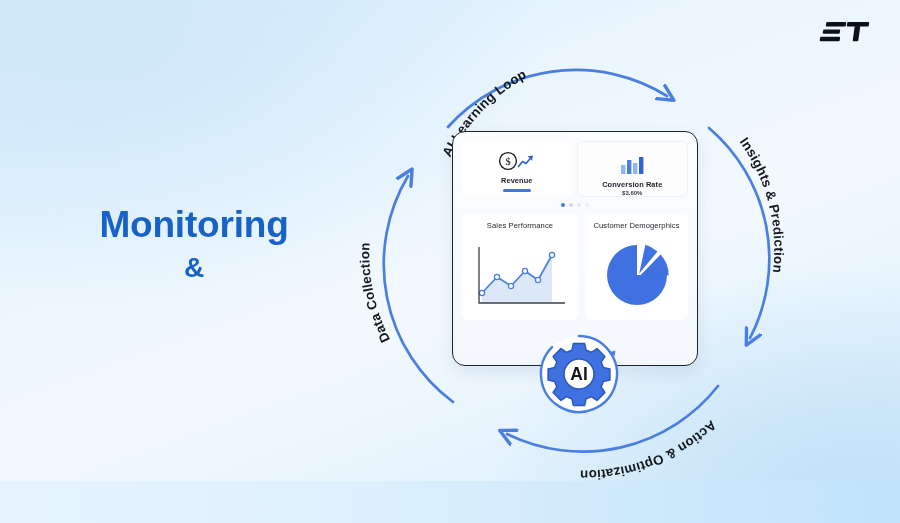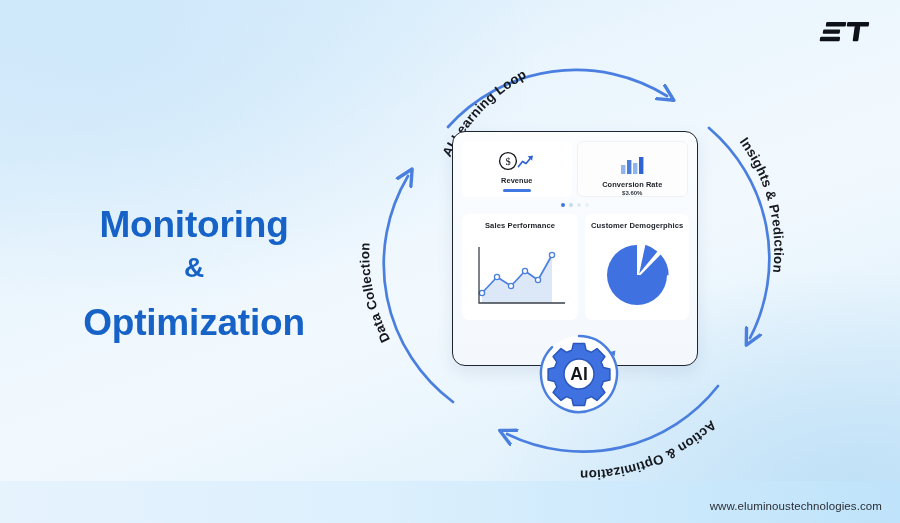--- a/index.html
+++ b/index.html
@@ -138,21 +138,21 @@
     flex: 1;
     background: #fff;
     border-radius: 7px;
     padding: 7px 6px 5px;
     display: flex;
     flex-direction: column;
     align-items: center;
   }
   .panel-title {
     font-size: 7.6px;
-    font-weight: 700;
+    font-weight: 400;
     color: #1b2027;
     margin-bottom: 4px;
     white-space: nowrap;
     letter-spacing: .1px;
   }
   .panel-body { flex: 1; width: 100%; display: flex; align-items: center; justify-content: center; }
 
   
   .ai-badge {
     position: absolute;
@@ -161,42 +161,40 @@
     width: 88px;
     height: 88px;
   }
 </style>
 </head>
 <body>
 
 <div id="stage">
 
   <div class="bottom-band"></div>
-  <div class="site-url">www.eluminoustechnologies.com</div>
 
   <svg class="logo" viewBox="0 0 56 30">
     <defs>
       <linearGradient id="lg" x1="0" y1="0" x2="0" y2="1">
         <stop offset="0" stop-color="#11161f"></stop>
         <stop offset="1" stop-color="#0a0d13"></stop>
       </linearGradient>
     </defs>
     <g fill="url(#lg)" transform="skewX(-8)">
       <rect x="9" y="5" width="20" height="4.4" rx="1"></rect>
       <rect x="7" y="12.4" width="17" height="4.4" rx="1"></rect>
       <rect x="5" y="19.8" width="20" height="4.4" rx="1"></rect>
       <rect x="30" y="5" width="22" height="4.4" rx="1"></rect>
       <rect x="38" y="9" width="5.6" height="15.2" rx="1"></rect>
     </g>
   </svg>
 
   <div class="headline">
     <span class="l1">Monitoring</span>
     <span class="amp">&amp;</span>
-    <span class="l3">Optimization</span>
   </div>
 
   <svg id="loop" viewBox="0 0 460 448">
     <defs>
       <marker id="arrow" markerWidth="7" markerHeight="7" refX="3.2" refY="3.5" orient="auto" markerUnits="strokeWidth">
         <path d="M0.4,0.6 L6.2,3.5 L0.4,6.4" fill="none" stroke="#4a7fe0" stroke-width="1.25" stroke-linecap="round" stroke-linejoin="round"></path>
       </marker>
 
       <path id="p-top" d="M 95,133 A 183,183 0 0 1 255,19" fill="none"></path>
       <path id="p-right" d="M 385,100 A 183,183 0 0 1 416,268" fill="none"></path>

